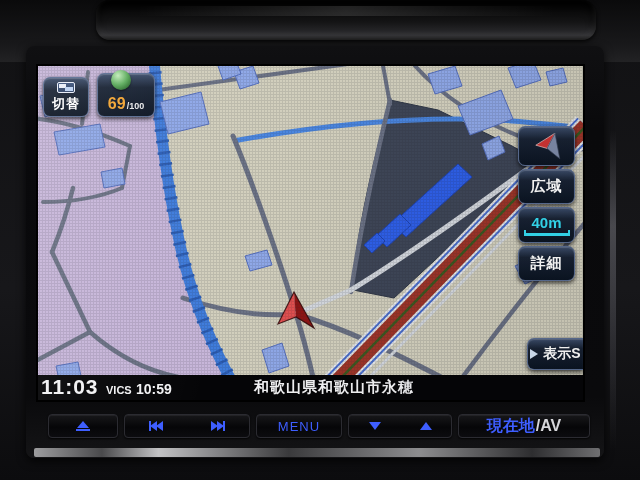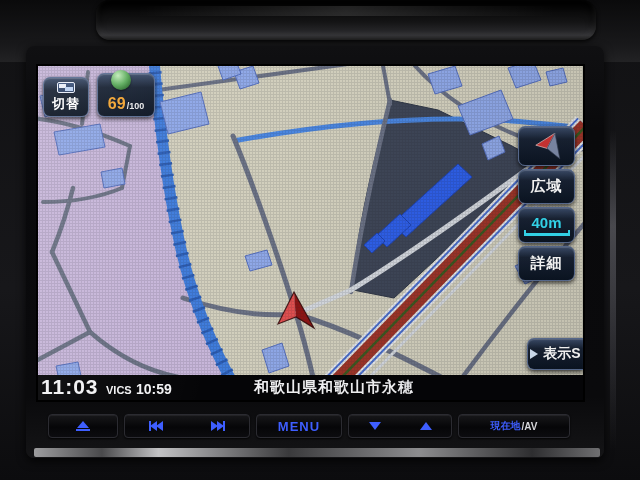--- a/index.html
+++ b/index.html
@@ -73,23 +73,23 @@
   .location { position:absolute; left:216px; bottom:3px; font-size:15px; font-weight:bold; letter-spacing:1px; }
 
   
   .keys { position:absolute; left:0; top:0; }
   .hard-key { position:absolute; top:414px; height:24px; border-radius:4px;
               background:linear-gradient(180deg,#17171a,#060608 55%,#0c0c0f);
               border:1px solid #2b2b31; box-shadow:0 1px 2px rgba(0,0,0,.8), inset 0 1px 0 rgba(255,255,255,.06);
               display:flex; align-items:center; justify-content:center; color:#3e5eff; }
   .key-eject { left:48px; width:70px; flex-direction:column; gap:1px; }
   .key-track { left:124px; width:126px; justify-content:space-around; }
-  .key-menu  { left:256px; width:86px; font-size:13px; font-weight:bold; letter-spacing:1px;align-items:center; }
+  .key-menu  { left:256px; width:86px; font-size:13px; font-weight:normal; letter-spacing:1px;align-items:center; }
   .key-vol   { left:348px; width:104px; justify-content:space-around; }
-  .key-loc   { left:458px; width:112px; gap:1px; font-size:10px; font-weight:bold; }
+  .key-loc   { left:458px; width:132px; gap:1px; font-size:16px; font-weight:bold; }
   .key-loc .av { color:#d6d6da; }
 
   .tri-up-s { width:0;height:0;border-left:6px solid transparent;border-right:6px solid transparent;border-bottom:7px solid #3e5eff; }
   .eject-bar { width:14px; height:2px; background:#3e5eff; }
   .tri-dn { width:0;height:0;border-left:6px solid transparent;border-right:6px solid transparent;border-top:8px solid #3e5eff; }
   .tri-up { width:0;height:0;border-left:6px solid transparent;border-right:6px solid transparent;border-bottom:8px solid #3e5eff; }
   .trk { display:flex; align-items:center; }
   .trk .bar { width:2px; height:10px; background:#3e5eff; }
   .tri-l { width:0;height:0;border-right:7px solid #3e5eff;border-top:5px solid transparent;border-bottom:5px solid transparent; margin-left:-1px; }
   .tri-r { width:0;height:0;border-left:7px solid #3e5eff;border-top:5px solid transparent;border-bottom:5px solid transparent; margin-right:-1px; }

